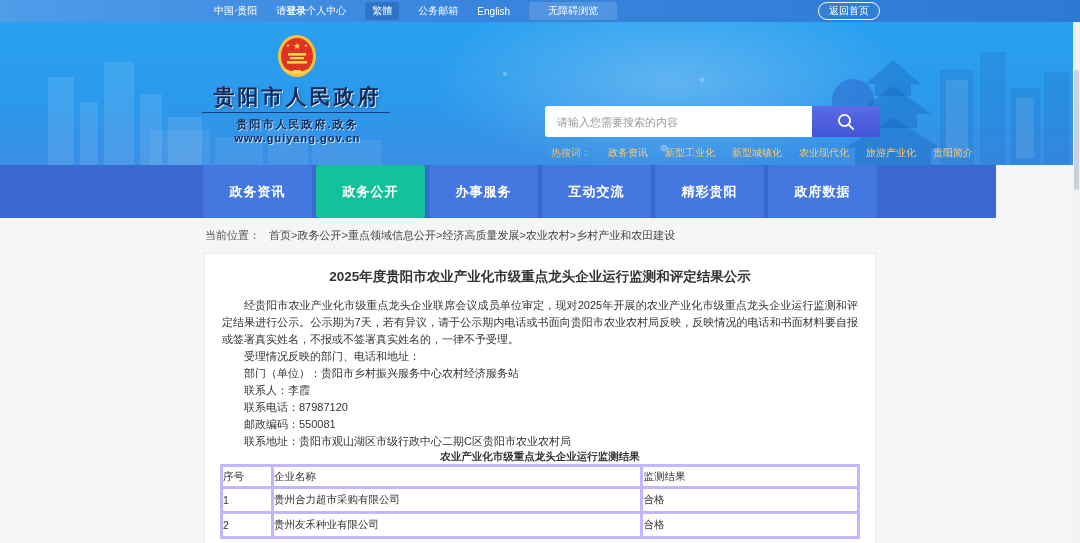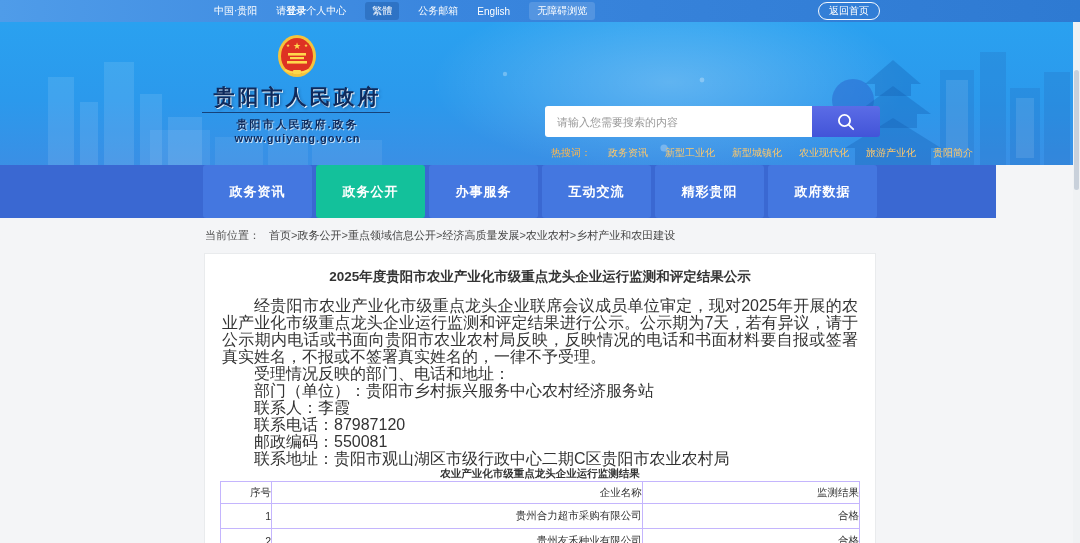--- a/index.html
+++ b/index.html
@@ -7,21 +7,21 @@
   body { position:relative; font-family:"Liberation Sans","DejaVu Sans",sans-serif; background:#f4f5f7; }
 
   
   .topbar { position:absolute; top:0; left:0; width:1080px; height:22px;
     background:linear-gradient(90deg,#4f9ce9 0%,#3a86de 40%,#2e7ad2 100%); z-index:5; }
   .topbar-inner { position:absolute; left:200px; width:680px; height:22px;
     display:flex; align-items:center; gap:19px; color:#fff; font-size:10px; }
   .topbar-inner span { white-space:nowrap; cursor:pointer; }
   .tb-first { margin-left:14px; }
   .pill-dark { background:rgba(12,60,130,0.28); padding:2px 7px; border-radius:3px; }
-  .pill-light { background:rgba(255,255,255,0.14); padding:2px 8px; border-radius:3px; }
+  .pill-light { background:rgba(255,255,255,0.14); padding:2px 19px; border-radius:3px; }
   .home-btn { margin-left:auto; border:1px solid rgba(255,255,255,0.95); border-radius:10px;
     padding:1px 10px; font-size:10px; }
 
   
   .banner { position:absolute; top:22px; left:0; width:1080px; height:143px; overflow:hidden;
     background:
       radial-gradient(ellipse 340px 130px at 62% 42%, rgba(255,255,255,0.25), rgba(255,255,255,0) 70%),
       linear-gradient(180deg,#2aa1f0 0%, #2b99ec 55%, #3a8fe5 100%); }
   .banner svg.deco { position:absolute; top:0; left:0; }
 
@@ -62,25 +62,25 @@
   .breadcrumb span.crumb { color:#444; cursor:pointer; }
   .breadcrumb span.sep { color:#555; }
 
   .card { position:absolute; left:204px; top:35px; width:672px; height:400px; background:#fff;
     border:1px solid #e9ebed; border-bottom:none; padding-top:15px; }
   .art-title { text-align:center; font-size:13.5px; font-weight:bold; color:#333; line-height:16px; padding:0 30px; }
   .art-meta { margin-top:10px; text-align:center; font-size:10px; color:#999; line-height:12px; }
   .art-meta > span { margin:0 3px; }
   .fs-opt { cursor:pointer; margin:0 2px; }
   .fs-large { color:#c9c9c9; }
-  .content { margin:12px 17px 0; font-size:16px; color:#333; line-height:17px; }
+  .content { margin:12px 17px 0; font-size:11px; color:#333; line-height:17px; }
   .content p { text-indent:2em; text-align:justify; }
   .tbl-title { margin-top:0; text-align:center; font-size:10.5px; font-weight:bold; color:#333; line-height:13px; }
   table.monitor { width:640px; margin:1px auto 0; border-collapse:collapse; table-layout:fixed; }
-  table.monitor th, table.monitor td { border:1px solid #c4b5fd; text-align:right;
+  table.monitor th, table.monitor td { border:3px solid #c4b5fd; text-align:left;
     font-size:10.5px; color:#333; font-weight:normal; }
   table.monitor th { height:22px; }
   table.monitor td { height:25px; }
   .col-no { width:8%; } .col-name { width:58%; } .col-result { width:34%; }
   .scrollbar { position:absolute; right:0; top:22px; width:7px; height:521px; background:#f0f2f4; z-index:7; }
   .scroll-thumb { position:absolute; right:1px; top:48px; width:5px; height:120px; background:#c9d1db; border-radius:3px; }
 </style>
 </head>
 <body>
 

